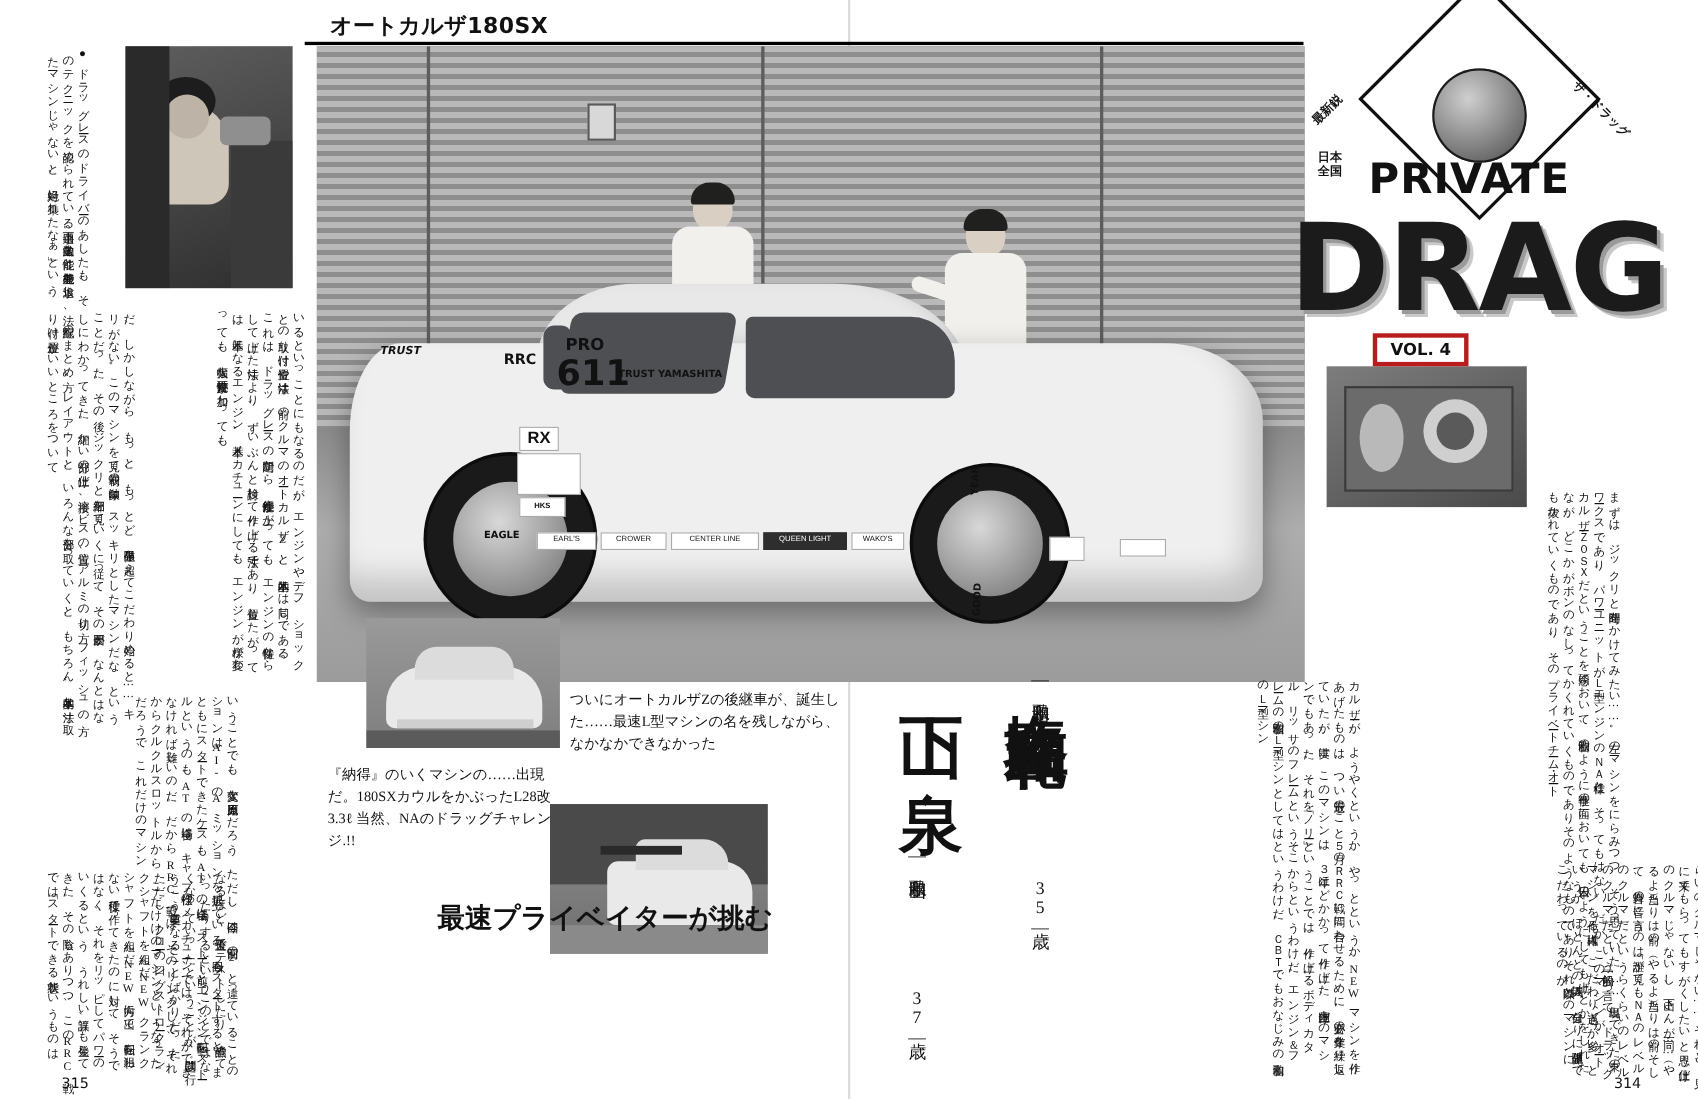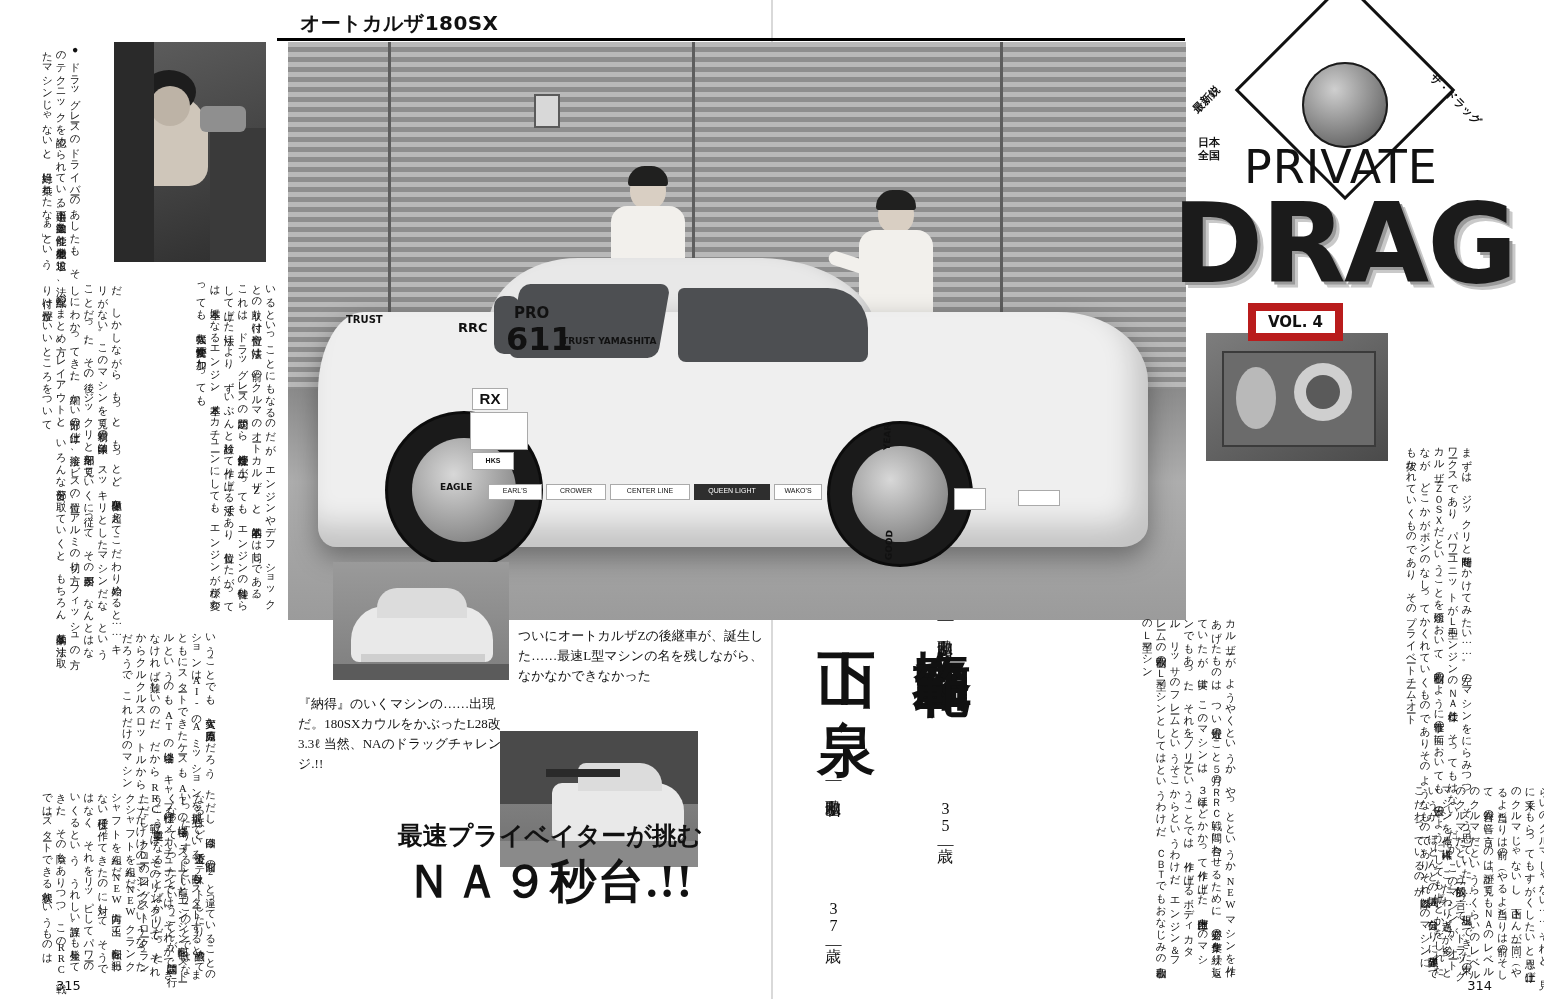--- a/index.html
+++ b/index.html
@@ -61,25 +61,25 @@
 
   
   #logo-block{position:absolute;left:1160px;top:10px;width:370px;height:320px;}
   .diamond{position:absolute;left:50%;top:2px;transform:translateX(-50%) rotate(45deg);
     width:150px;height:150px;border:3px solid #111;background:#fff;}
   .globe{position:absolute;left:50%;top:52px;transform:translateX(-50%);width:86px;height:86px;border-radius:50%;
     background:radial-gradient(circle at 38% 32%,#cfcfcf,#6f6f6f 70%,#3a3a3a 100%);
     box-shadow:inset 0 0 0 2px #1b1b1b;}
   .diamond-label{position:absolute;font-size:11px;font-weight:bold;font-family:"DejaVu Sans",sans-serif;}
   .jp-badge{position:absolute;left:1196px;top:136px;width:26px;height:40px;font-size:11px;font-weight:bold;line-height:13px;text-align:center;font-family:"DejaVu Sans",sans-serif;}
-  .private-word{position:absolute;left:1244px;top:140px;font-size:46px;font-weight:normal;letter-spacing:1px;font-family:"DejaVu Sans",sans-serif;}
+  .private-word{position:absolute;left:1244px;top:140px;font-size:38px;font-weight:bold;letter-spacing:1px;font-family:"DejaVu Sans",sans-serif;}
   .drag-word{position:absolute;left:1172px;top:180px;font-size:110px;font-weight:bold;letter-spacing:-2px;
     font-family:"DejaVu Sans",sans-serif;color:#1b1b1b;
     text-shadow:3px 3px 0 #9a9a9a, 6px 6px 0 #c9c9c9;}
-  .vol-box{position:absolute;left:1248px;top:303px;border:8px solid #b91c1c;padding:2px 12px;font-size:15px;font-weight:bold;font-family:"DejaVu Sans",sans-serif;}
+  .vol-box{position:absolute;left:1248px;top:303px;border:4px solid #b91c1c;padding:2px 12px;font-size:15px;font-weight:bold;font-family:"DejaVu Sans",sans-serif;}
 
   
   .caption{position:absolute;font-family:"Liberation Serif",serif;font-size:13px;line-height:1.55;}
 
   
   #headline-name{position:absolute;left:980px;top:604px;height:360px;}
   #headline-name .kanji{font-size:58px;font-weight:bold;letter-spacing:4px;font-family:"Liberation Serif",serif;}
   #pref-line{position:absolute;left:935px;top:610px;height:300px;font-size:16px;}
   #age-line{position:absolute;left:823px;top:770px;height:200px;font-size:16px;}
 
@@ -150,21 +150,21 @@
           <div class="rim"></div>
         </div>
 
       <div class="num" style="left:556px;top:140px;font-size:9px;transform:rotate(-88deg);">YEAR</div>
       <div class="num" style="left:556px;top:248px;font-size:9px;transform:rotate(-88deg);">GOOD</div>
 
       <div class="num" style="left:196px;top:12px;font-size:15px;">PRO</div>
       <div class="num" style="left:188px;top:28px;font-size:32px;">611</div>
       <div class="num" style="left:140px;top:28px;font-size:13px;">RRC</div>
       <div class="num" style="left:244px;top:44px;font-size:9px;">TRUST YAMASHITA</div>
-      <div class="num" style="left:28px;top:22px;font-size:10px;">TRUST</div>
+      <div class="num" style="left:28px;top:22px;font-size:10px;font-style:italic;">TRUST</div>
       <div class="decal" style="left:170px;top:192px;width:52px;height:14px;">EARL'S</div>
       <div class="decal" style="left:228px;top:192px;width:58px;height:14px;">CROWER</div>
       <div class="decal" style="left:292px;top:192px;width:78px;height:14px;">CENTER LINE</div>
       <div class="decal" style="left:376px;top:192px;width:74px;height:14px;background:#2e2e2e;color:#fff;border-color:#2e2e2e;">QUEEN LIGHT</div>
       <div class="decal" style="left:456px;top:192px;width:46px;height:14px;">WAKO'S</div>
       <div class="num" style="left:122px;top:190px;font-size:9px;text-align:center;">EAGLE</div>
       <div class="decal" style="left:154px;top:96px;width:34px;height:20px;line-height:20px;font-size:15px;font-weight:bold;">RX</div>
       <div class="decal" style="left:152px;top:120px;width:56px;height:36px;"></div>
       <div class="decal" style="left:154px;top:160px;width:40px;height:16px;line-height:16px;font-weight:bold;">HKS</div>
       <div class="decal" style="left:636px;top:196px;width:30px;height:20px;"></div>
@@ -223,21 +223,20 @@
   </div>
   <div class="vcolwrap" style="left:40px;top:786px;height:200px;">
     <div class="vtext" style="height:192px;">なるほど、公道上でテストしたり、煮詰めていったりするというこのとではなくなっていったということが、問題は行うこう重要になることばかりだった。ただし、クローの口ングストロークランクシャフトを組んだNEWクランクシャフトを組んだNEW方向に出て、回転を狙わない仕様で作ってきたのに対して、そうではなく、それをリッピしてパワーのいくるという、うれしい誤算、も発生してきた。その陰もありつつ、このRRC戦では「スタートできる状態というものは</div>
   </div>
 
   <div class="caption" style="left:518px;top:626px;width:250px;">ついにオートカルザZの後継車が、誕生した……最速L型マシンの名を残しながら、なかなかできなかった</div>
   <div class="caption" style="left:298px;top:694px;width:216px;">『納得』のいくマシンの……出現だ。180SXカウルをかぶったL28改3.3ℓ 当然、NAのドラッグチャレンジ.!!</div>
 
   <div id="headline-lead">
     <div class="l1">最速プライベイターが挑む</div>
-    <div class="l3">ＮＡ９秒台.!!</div>
   </div>
 
   <div id="headline-name">
     <div class="vtext kanji" style="position:absolute;right:0;top:0;height:350px;">塩路和範</div>
     <div class="vtext kanji" style="position:absolute;right:96px;top:0;height:350px;">山下　泉</div>
   </div>
   <div class="vtext" id="pref-line">—和歌山県</div>
   <div class="vtext" style="position:absolute;left:935px;top:800px;height:120px;font-size:16px;">35歳—</div>
   <div class="vtext" id="age-line">—和歌山県</div>
   <div class="vtext" style="position:absolute;left:823px;top:900px;height:90px;font-size:16px;">37歳—</div>

